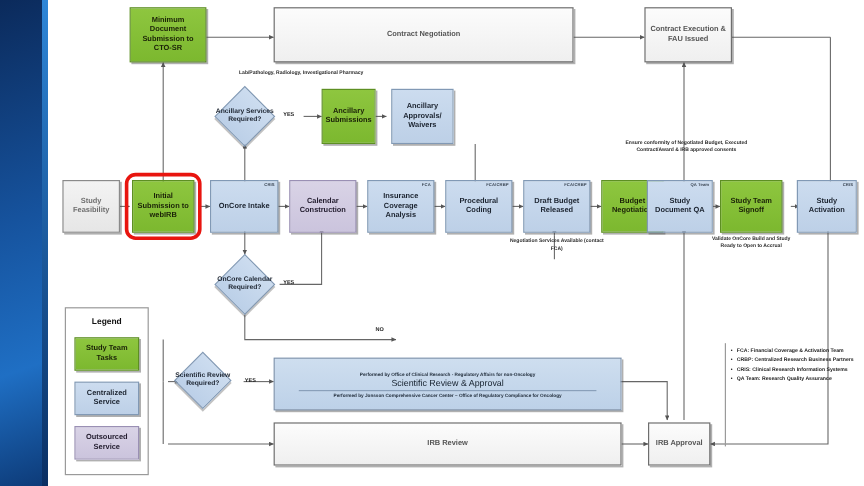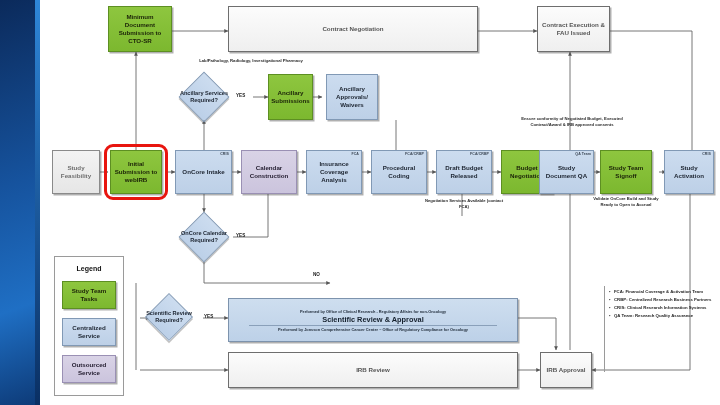--- a/index.html
+++ b/index.html
@@ -89,21 +89,21 @@
 
   
   .banner{
     position:absolute;box-sizing:border-box;
     border:1px solid #7d93ad;
     background:linear-gradient(180deg,#cedeef,#bdd1e8);
     box-shadow:1.5px 1.5px 0 rgba(80,80,80,0.45);
     display:flex;flex-direction:column;align-items:center;justify-content:center;
   }
   .banner-top{font-size:3.9px;font-weight:bold;color:#24303e;margin-bottom:1px;}
-  .banner-main{font-size:7.4px;font-weight:bold;color:#15202d;}
+  .banner-main{font-size:7.4px;font-weight:normal;color:#15202d;}
   .banner-bot{
     font-size:3.9px;font-weight:bold;color:#24303e;margin-top:1px;
     border-top:0.6px solid #8aa0ba;padding-top:1px;width:86%;text-align:center;
   }
 
   
   .acro-box{
     position:absolute;box-sizing:border-box;
     border-left:1px solid #9a9a9a;
     padding:3px 2px 3px 4px;

